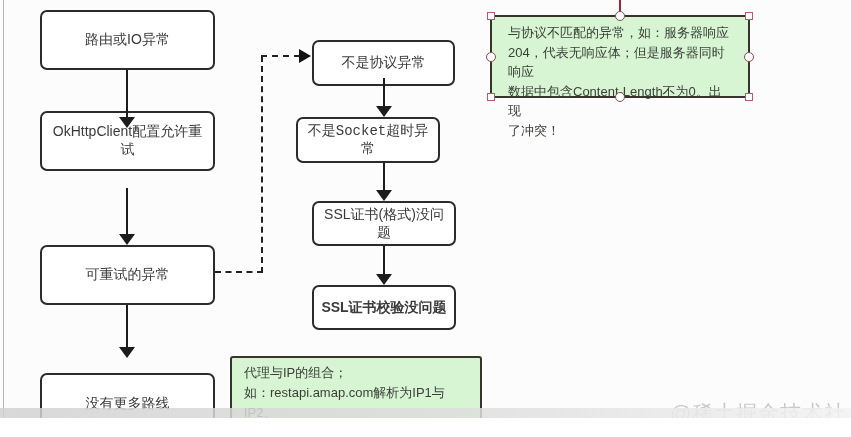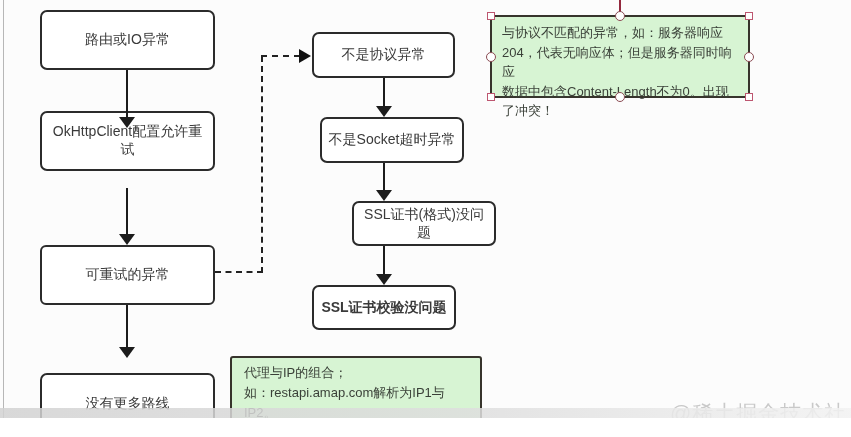--- a/index.html
+++ b/index.html
@@ -57,21 +57,21 @@
     border-bottom:7px solid transparent;
     border-left:12px solid #111;
   }
   
   .note{
     position:absolute;
     background:#d7f4d3;
     border:2px solid #37342c;
     color:#3a4038;
     font-size:13px;line-height:19.5px;
-    padding:6px 10px;
+    padding:6px 16px;
     box-sizing:border-box;
     white-space:pre-line;
   }
   .note.rounded{border-radius:3px;border-width:2.5px;line-height:20px;padding:5px 12px;}
   
   .h-sq{
     position:absolute;width:8px;height:8px;
     background:#fff;border:1.5px solid #bd5670;
     box-sizing:border-box;
   }
@@ -94,26 +94,26 @@
 </style>
 </head>
 <body>
 
 <div id="stage">
 
   <div class="edge-line"></div>
 
   <div class="flow-box" style="left:40px;top:10px;width:175px;height:60px;">路由或IO异常</div>
   <div class="flow-box" style="left:40px;top:111px;width:175px;height:60px;">OkHttpClient配置允许重试</div>
-  <div class="flow-box" style="left:40px;top:245px;width:175px;height:60px;border-radius:6px;">可重试的异常</div>
+  <div class="flow-box" style="left:40px;top:245px;width:175px;height:60px;">可重试的异常</div>
   <div class="flow-box" style="left:40px;top:358px;width:175px;height:61px;margin-top:15px;">没有更多路线</div>
 
-  <div class="flow-box" style="left:312px;top:32px;width:143px;height:46px;">不是协议异常</div>
-  <div class="flow-box" style="left:320px;top:117px;width:144px;height:46px;">不是Socket超时异常</div>
-  <div class="flow-box" style="left:312px;top:201px;width:144px;height:45px;margin-left:40px;">SSL证书(格式)没问题</div>
+  <div class="flow-box" style="left:312px;top:40px;width:143px;height:46px;">不是协议异常</div>
+  <div class="flow-box" style="left:296px;top:117px;width:144px;height:46px;font-family:Liberation Mono, monospace;">不是Socket超时异常</div>
+  <div class="flow-box" style="left:312px;top:201px;width:144px;height:45px;">SSL证书(格式)没问题</div>
   <div class="flow-box" style="left:312px;top:285px;width:144px;height:45px;font-weight:bold;">SSL证书校验没问题</div>
 
   <div class="v-arrow" style="left:119px;top:70px;height:58px;">
     <div class="shaft"></div>
       <div class="head"></div>
   </div>
   <div class="v-arrow" style="left:119px;top:188px;height:57px;">
     <div class="shaft"></div>
       <div class="head"></div>
   </div>

